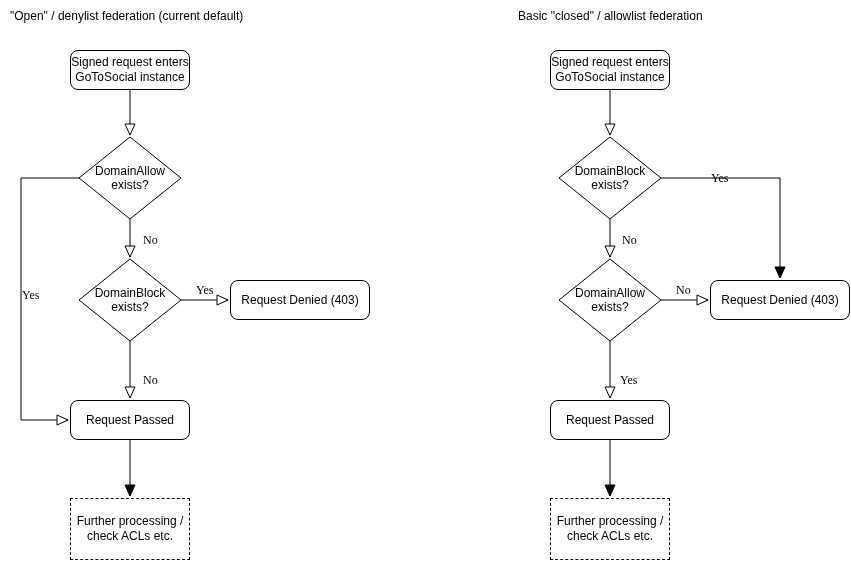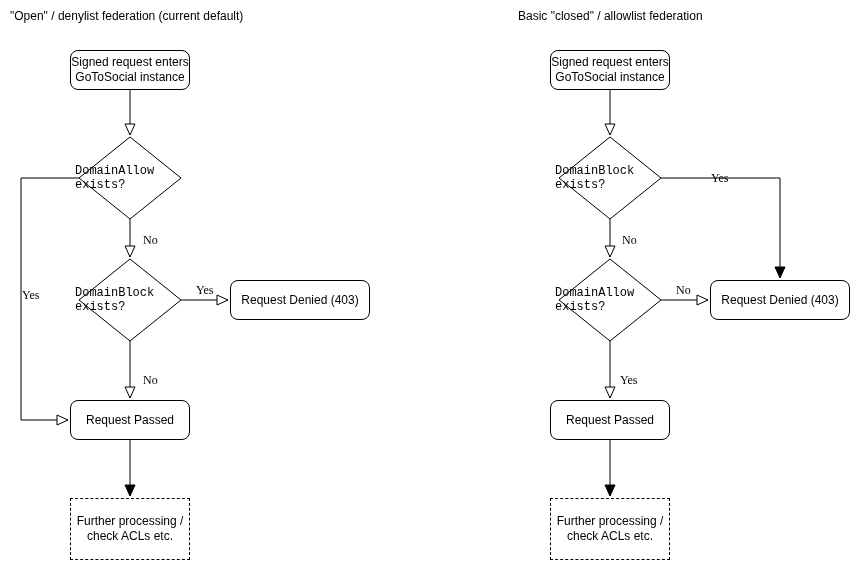--- a/index.html
+++ b/index.html
@@ -35,23 +35,22 @@
     justify-content: center;
     line-height: 15px;
   }
   .node.dashed {
     border-style: dashed;
     border-radius: 0;
   }
   .diamond-label {
     position: absolute;
     width: 110px;
-    text-align: left;
+    text-align: center;
     line-height: 14px;
-    font-family: Liberation Mono, monospace;
   }
   .edge-label {
     position: absolute;
     white-space: nowrap;
     background: transparent;
     font-family: Liberation Serif, serif;
   }
   .nowrap { white-space: nowrap; }
 
   

